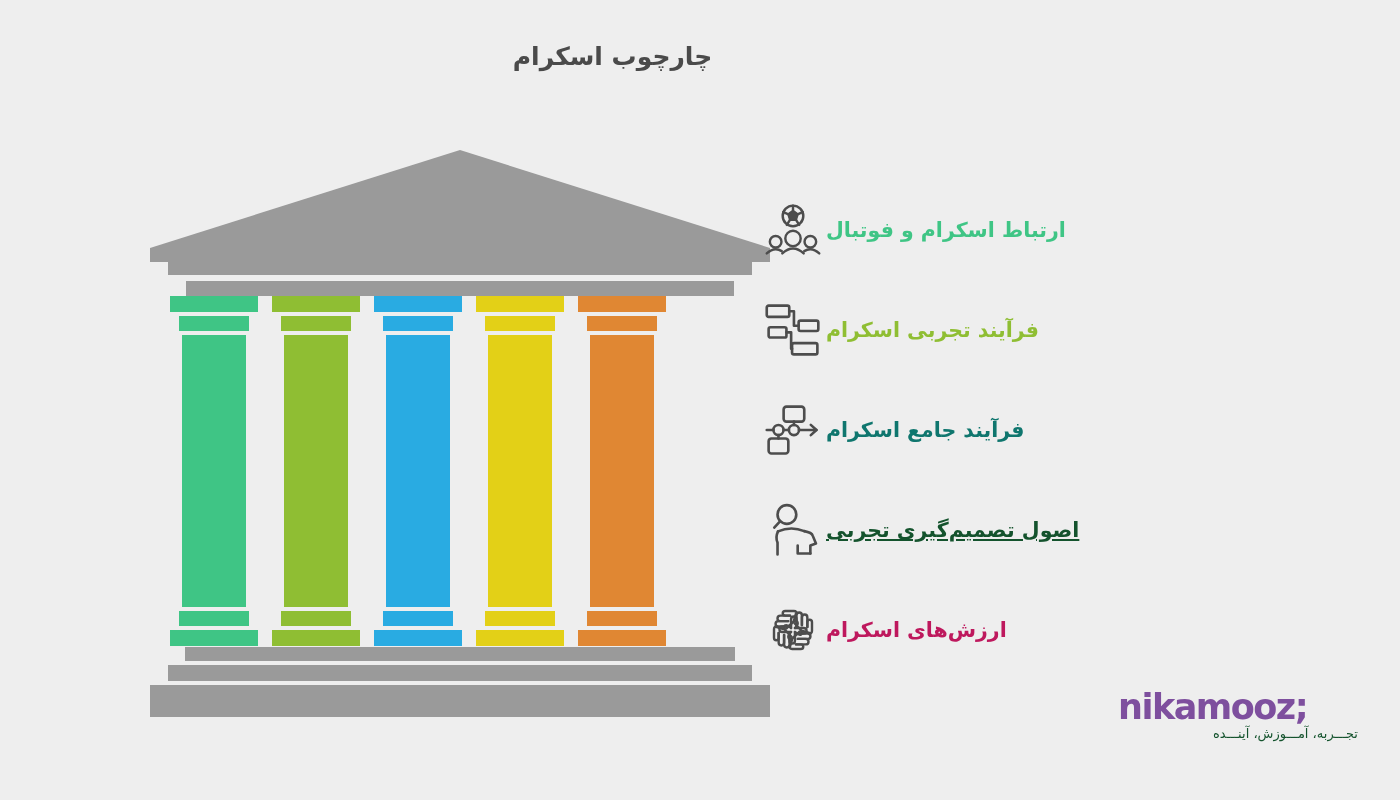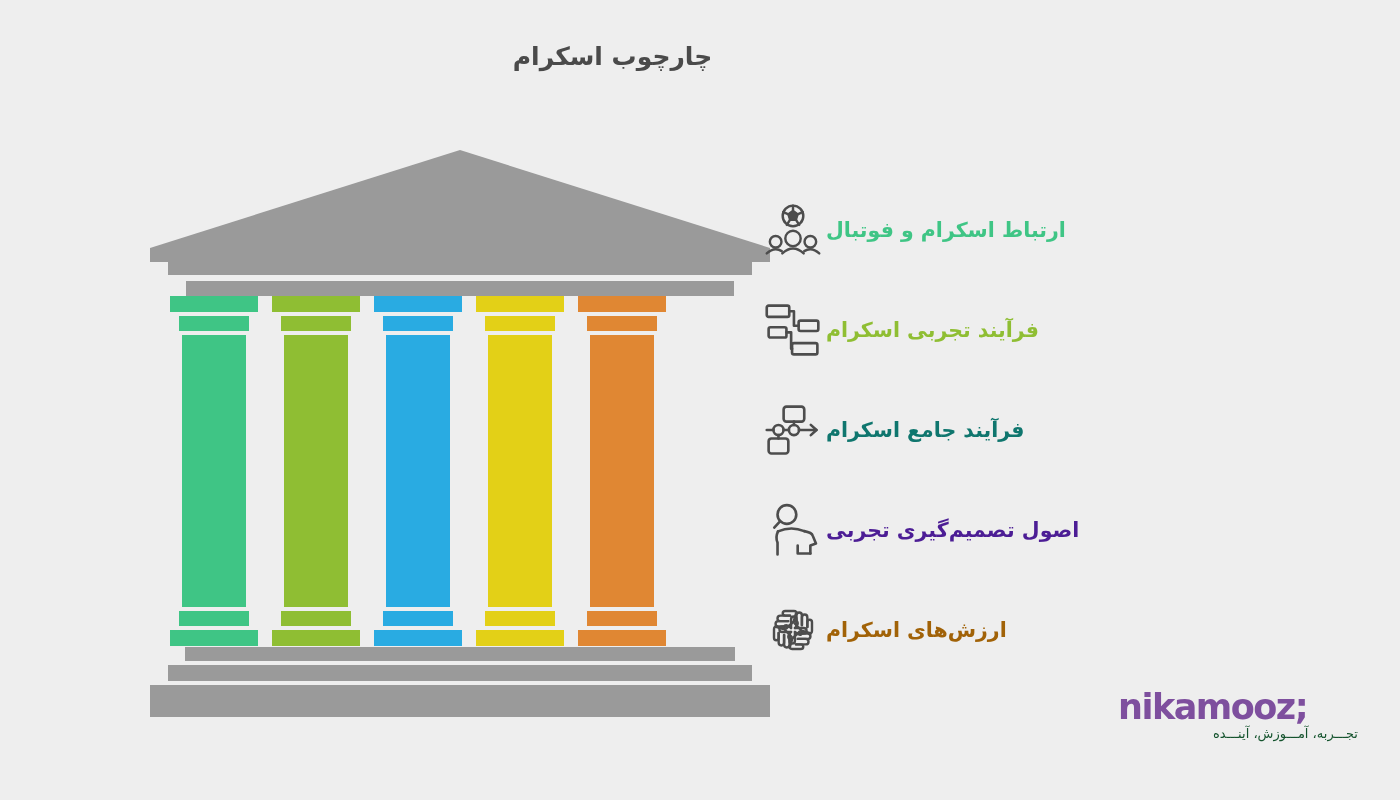--- a/index.html
+++ b/index.html
@@ -270,21 +270,21 @@
       <span class="legend-icon">
         <svg width="60" height="60" viewBox="0 0 64 64" fill="none" stroke="#4d4d4d" stroke-width="2.8" stroke-linecap="round" stroke-linejoin="round">
           <circle cx="25.5" cy="15.5" r="10"></circle>
           <path d="M18.4 22.6 L12 29.5"></path>
           <path d="M16 33.5 Q30 27.5 44 33.2"></path>
           <path d="M44 33.2 Q52 34.6 53 38 L56.5 46.5 L50.5 48.5 L50.5 57"></path>
           <path d="M50.5 57 L37 57 L37 48.5"></path>
           <path d="M16 33.5 Q13 40 15.5 45.5 L15.5 58"></path>
         </svg>
       </span>
-      <span class="legend-label" style="color: #4c1d95;">اصول تصمیم‌گیری تجربی</span>
+      <span class="legend-label" style="color: #14532d; text-decoration: underline;">اصول تصمیم‌گیری تجربی</span>
     </div>
 
     <div class="legend-item">
       <span class="legend-icon">
         <svg width="62" height="62" viewBox="0 0 64 64" fill="none" stroke="#4d4d4d" stroke-width="2.5" stroke-linecap="round" stroke-linejoin="round">
           <g>
             <path d="M30 30 L30 21 Q30 18 32.8 18 Q35.6 18 35.6 21 L35.6 27"></path>
             <path d="M35.6 27 L35.6 17 Q35.6 14 38.4 14 Q41.2 14 41.2 17 L41.2 27"></path>
             <path d="M41.2 27 L41.2 19 Q41.2 16 44 16 Q46.8 16 46.8 19 L46.8 29"></path>
             <path d="M46.8 29 L46.8 24 Q46.8 21.4 49.2 21.4 Q51.6 21.4 51.6 24 L51.6 33 Q51.6 34.5 50.5 35.5 L42 33"></path>
@@ -306,21 +306,21 @@
           </g>
           <g transform="rotate(270 32 32)">
             <path d="M30 30 L30 21 Q30 18 32.8 18 Q35.6 18 35.6 21 L35.6 27"></path>
             <path d="M35.6 27 L35.6 17 Q35.6 14 38.4 14 Q41.2 14 41.2 17 L41.2 27"></path>
             <path d="M41.2 27 L41.2 19 Q41.2 16 44 16 Q46.8 16 46.8 19 L46.8 29"></path>
             <path d="M46.8 29 L46.8 24 Q46.8 21.4 49.2 21.4 Q51.6 21.4 51.6 24 L51.6 33 Q51.6 34.5 50.5 35.5 L42 33"></path>
             <path d="M30 30 Q26 26 23.5 27.5 Q21.5 29 23.8 32 L30.5 39"></path>
           </g>
         </svg>
       </span>
-      <span class="legend-label" style="color: #a16207;">ارزش‌های اسکرام</span>
+      <span class="legend-label" style="color: #be185d;">ارزش‌های اسکرام</span>
     </div>
 
   </div>
 
   <div class="logo">
     <div class="logo-word" style="color: rgb(126, 79, 158);">nikamooz;</div>
     <div class="logo-tag" style="color: #14532d;">تجـــربه، آمـــوزش، آینـــده</div>
   </div>
 
 </div>

